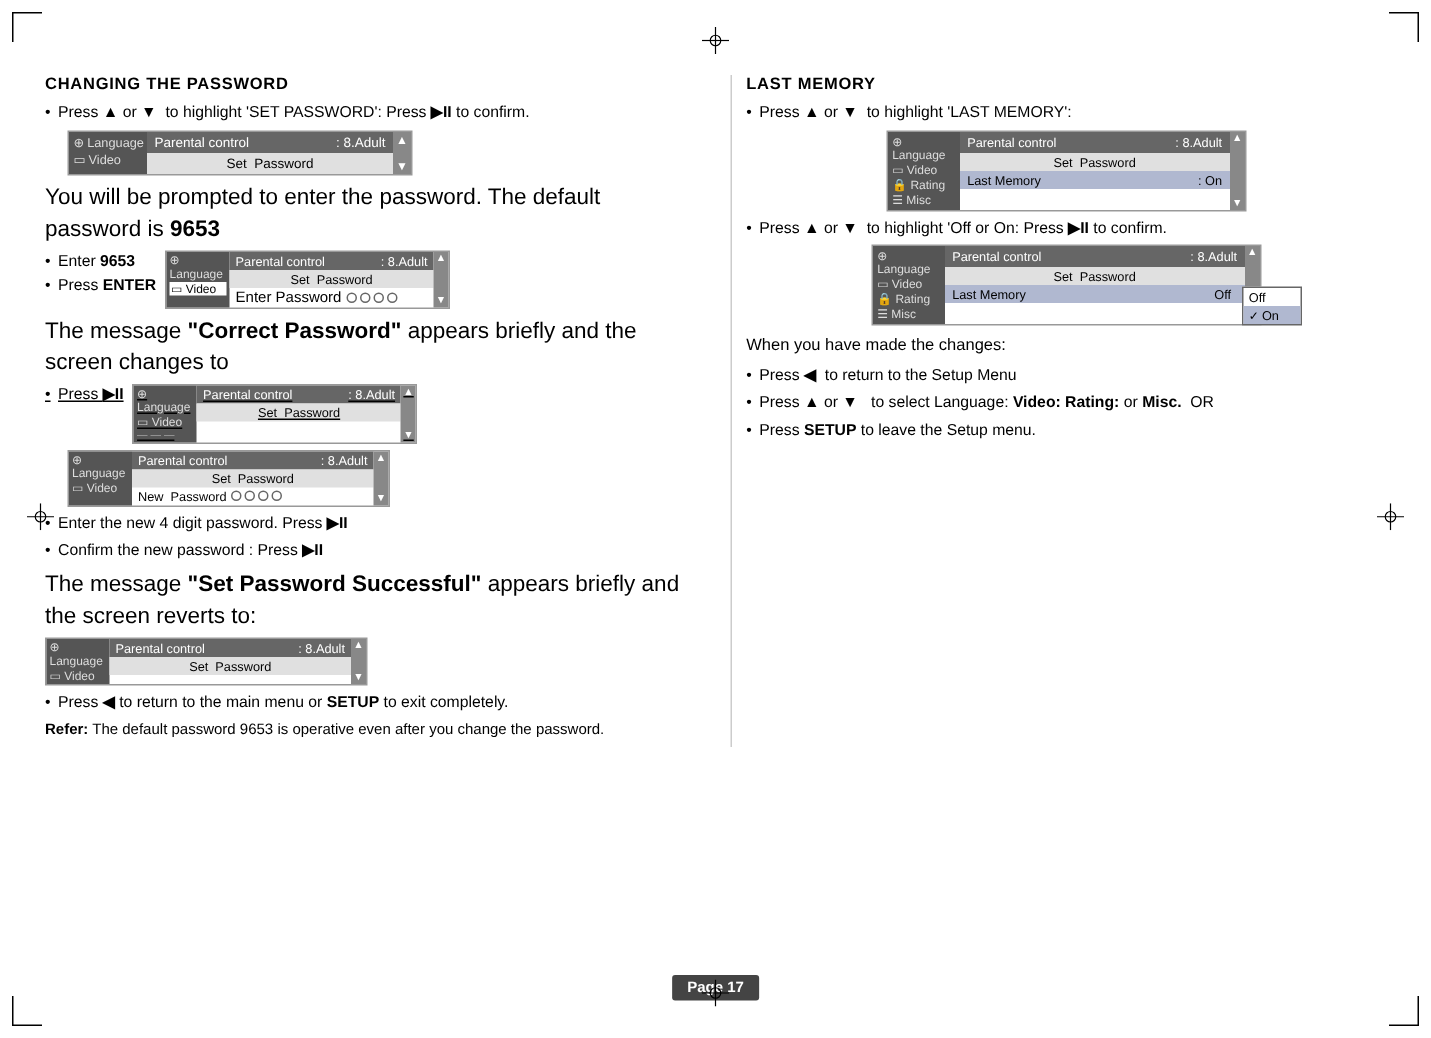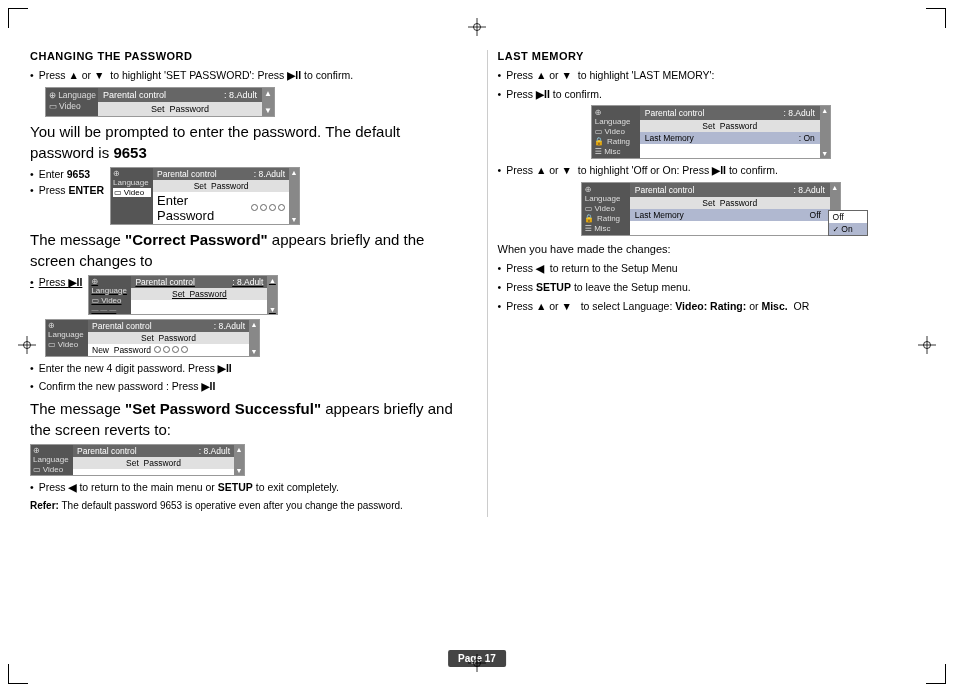--- a/index.html
+++ b/index.html
@@ -201,21 +201,21 @@
             <div style="background:#555; color:#fff; width:42px; display:flex; flex-direction:column; padding:1px 2px; gap:1px;">
               <div style="display:flex; align-items:center; gap:1px; color:#ddd; font-size:8px;">⊕ Language</div>
               <div style="display:flex; align-items:center; gap:1px; background:#fff; color:#000; font-size:8px; padding:0 1px;">▭ Video</div>
             </div>
             <div style="flex:1;">
               <div style="background:#666; color:#fff; padding:1px 4px; font-size:8.5px; display:flex; justify-content:space-between;">
                 <span>Parental control</span>
                   <span>: 8.Adult</span>
               </div>
               <div style="background:#e0e0e0; padding:1px 4px; font-size:8.5px; text-align:center;">Set&nbsp; Password</div>
-              <div style="padding:1px 4px; font-size:13px; display:flex; align-items:center; gap:3px;">
+              <div style="padding:1px 4px; font-size:10px; display:flex; align-items:center; gap:3px;">
                 Enter Password
                 <span style="display:inline-flex; gap:2px;">
                   <span style="width:7px;height:7px;border:1px solid #666;border-radius:50%;display:inline-block;"></span>
                   <span style="width:7px;height:7px;border:1px solid #666;border-radius:50%;display:inline-block;"></span>
                   <span style="width:7px;height:7px;border:1px solid #666;border-radius:50%;display:inline-block;"></span>
                   <span style="width:7px;height:7px;border:1px solid #666;border-radius:50%;display:inline-block;"></span>
                 </span>
               </div>
             </div>
             <div style="width:10px; background:#888; display:flex; flex-direction:column; justify-content:space-between; align-items:center; padding:1px 0;">
@@ -316,23 +316,20 @@
           <span>Press <strong>◀</strong> to return to the main menu or <strong>SETUP</strong> to exit completely.</span>
         </div>
       <p class="note-text"><strong>Refer:</strong> The default password 9653 is operative even after you change the password.</p>
     </div>
 
     <div class="col-right">
       <h2>LAST MEMORY</h2>
 
       <div class="bullet-item">
           <span>Press <strong>▲</strong> or <strong>▼</strong>&nbsp; to highlight 'LAST MEMORY':</span>
-        </div>
-      <div class="bullet-item">
-          <span>Press <strong>▶II</strong> to confirm.</span>
         </div>
 
       <div style="margin: 4px 0; display:flex; justify-content:center;">
         <div style="display:flex; border:1px solid #999; width:240px; font-size:9px; background:#fff;">
           <div style="background:#555; color:#fff; width:48px; display:flex; flex-direction:column; padding:2px 3px; gap:1px;">
             <div style="display:flex; align-items:center; gap:2px; color:#ddd; font-size:8px;">⊕ Language</div>
             <div style="display:flex; align-items:center; gap:2px; color:#ddd; font-size:8px;">▭ Video</div>
             <div style="display:flex; align-items:center; gap:2px; color:#ddd; font-size:8px;">🔒 Rating</div>
             <div style="display:flex; align-items:center; gap:2px; color:#ddd; font-size:8px;">☰ Misc</div>
           </div>
@@ -391,24 +388,24 @@
           </div>
         </div>
       </div>
 
       <p class="when-bold">When you have made the changes:</p>
 
       <div class="bullet-item">
           <span>Press <strong>◀</strong>&nbsp; to return to the Setup Menu</span>
         </div>
       <div class="bullet-item">
+          <span>Press <strong>▲</strong> or <strong>▼</strong>&nbsp;&nbsp; to select Language: <strong>Video: Rating:</strong> or <strong>Misc.</strong>&nbsp; OR</span>
+        </div>
+      <div class="bullet-item">
           <span>Press <strong>SETUP</strong> to leave the Setup menu.</span>
-        </div>
-      <div class="bullet-item">
-          <span>Press <strong>▲</strong> or <strong>▼</strong>&nbsp;&nbsp; to select Language: <strong>Video: Rating:</strong> or <strong>Misc.</strong>&nbsp; OR</span>
         </div>
     </div>
   </div>
 
   <div class="page-num-box">Page 17</div>
 
   <div class="crosshair-bottom">
     <svg width="18" height="18" viewBox="0 0 18 18">
       <line x1="9" y1="0" x2="9" y2="18" stroke="#000" stroke-width="0.8"></line>
       <line x1="0" y1="9" x2="18" y2="9" stroke="#000" stroke-width="0.8"></line>

